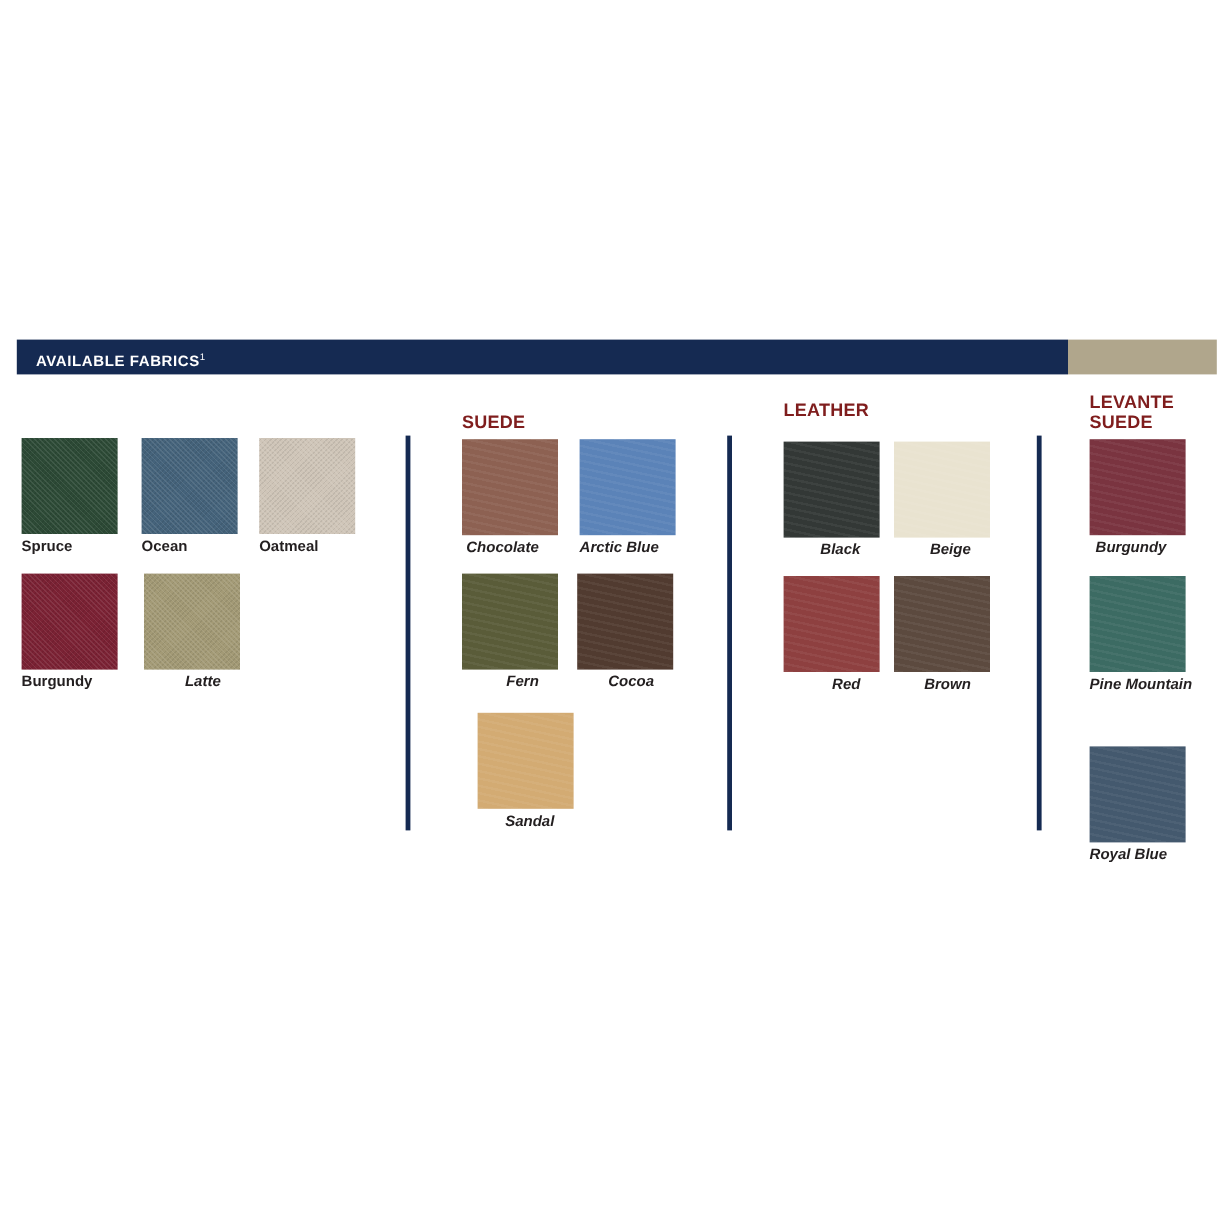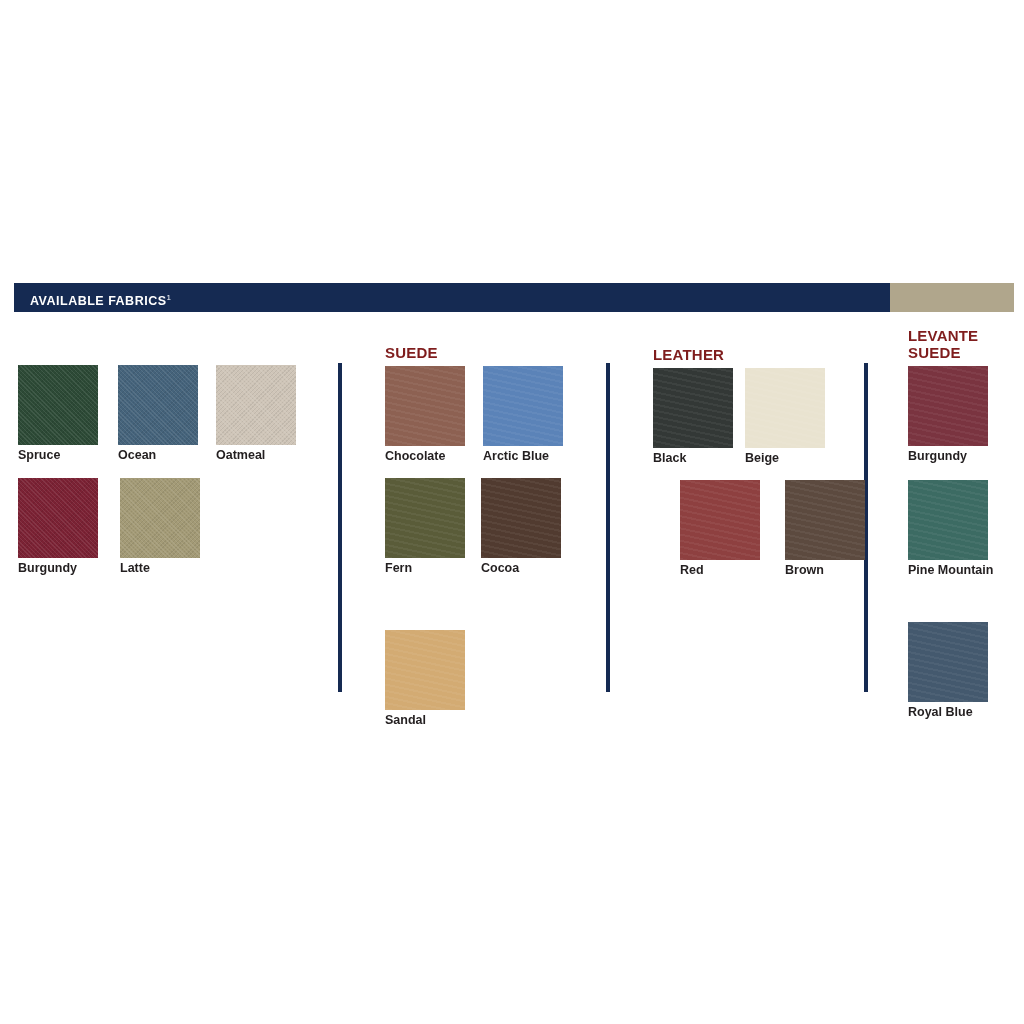--- a/index.html
+++ b/index.html
@@ -116,21 +116,21 @@
       repeating-linear-gradient(12deg, rgba(255,255,255,0.5) 0 2px, rgba(0,0,0,0) 2px 6px);
   }
   .swatch-label {
     margin-top: 3px;
     font-size: 12.5px;
     font-weight: 700;
     color: #231f20;
     white-space: nowrap;
     line-height: 14px;
   }
-  .swatch-label.center { text-align: left; }
+  .swatch-label.center { text-align: right; font-style: italic; }
 </style>
 </head>
 <body>
 
 <div id="page">
 
   <div class="header-band">
     <div class="header-navy"></div>
     <div class="header-tan"></div>
     <div class="header-title">
@@ -177,42 +177,42 @@
       <div class="swatch-label center">Arctic Blue</div>
     </div>
     <div class="swatch-cell" style="left:385px; top:478px;">
       <span class="swatch soft" style="background:#5a5c39"></span>
       <div class="swatch-label center">Fern</div>
     </div>
     <div class="swatch-cell" style="left:481px; top:478px;">
       <span class="swatch soft" style="background:#513b30"></span>
       <div class="swatch-label center">Cocoa</div>
     </div>
-    <div class="swatch-cell" style="left:385px; top:594px;margin-top:36px;">
+    <div class="swatch-cell" style="left:398px; top:594px;">
       <span class="swatch soft" style="background:#d3ab73"></span>
       <div class="swatch-label center">Sandal</div>
     </div>
   </div>
 
   <div class="group">
-    <div class="group-title" style="left:653px; top:346px;text-align:right;">LEATHER</div>
+    <div class="group-title" style="left:653px; top:334px;text-align:right;">LEATHER</div>
 
     <div class="swatch-cell" style="left:653px; top:368px;">
       <span class="swatch soft" style="background:#333836"></span>
       <div class="swatch-label center">Black</div>
     </div>
     <div class="swatch-cell" style="left:745px; top:368px;">
       <span class="swatch soft" style="background:#e9e3d0"></span>
       <div class="swatch-label center">Beige</div>
     </div>
-    <div class="swatch-cell" style="left:680px; top:480px;">
+    <div class="swatch-cell" style="left:653px; top:480px;">
       <span class="swatch soft" style="background:#8e4040"></span>
       <div class="swatch-label center">Red</div>
     </div>
-    <div class="swatch-cell" style="left:745px; top:480px;margin-left:40px;">
+    <div class="swatch-cell" style="left:745px; top:480px;">
       <span class="swatch soft" style="background:#5c4a3f"></span>
       <div class="swatch-label center">Brown</div>
     </div>
   </div>
 
   <div class="group">
     <div class="group-title" style="left:908px; top:327px;">LEVANTE</div>
     <div class="group-title" style="left:908px; top:344px;">SUEDE</div>
 
     <div class="swatch-cell" style="left:908px; top:366px;">

